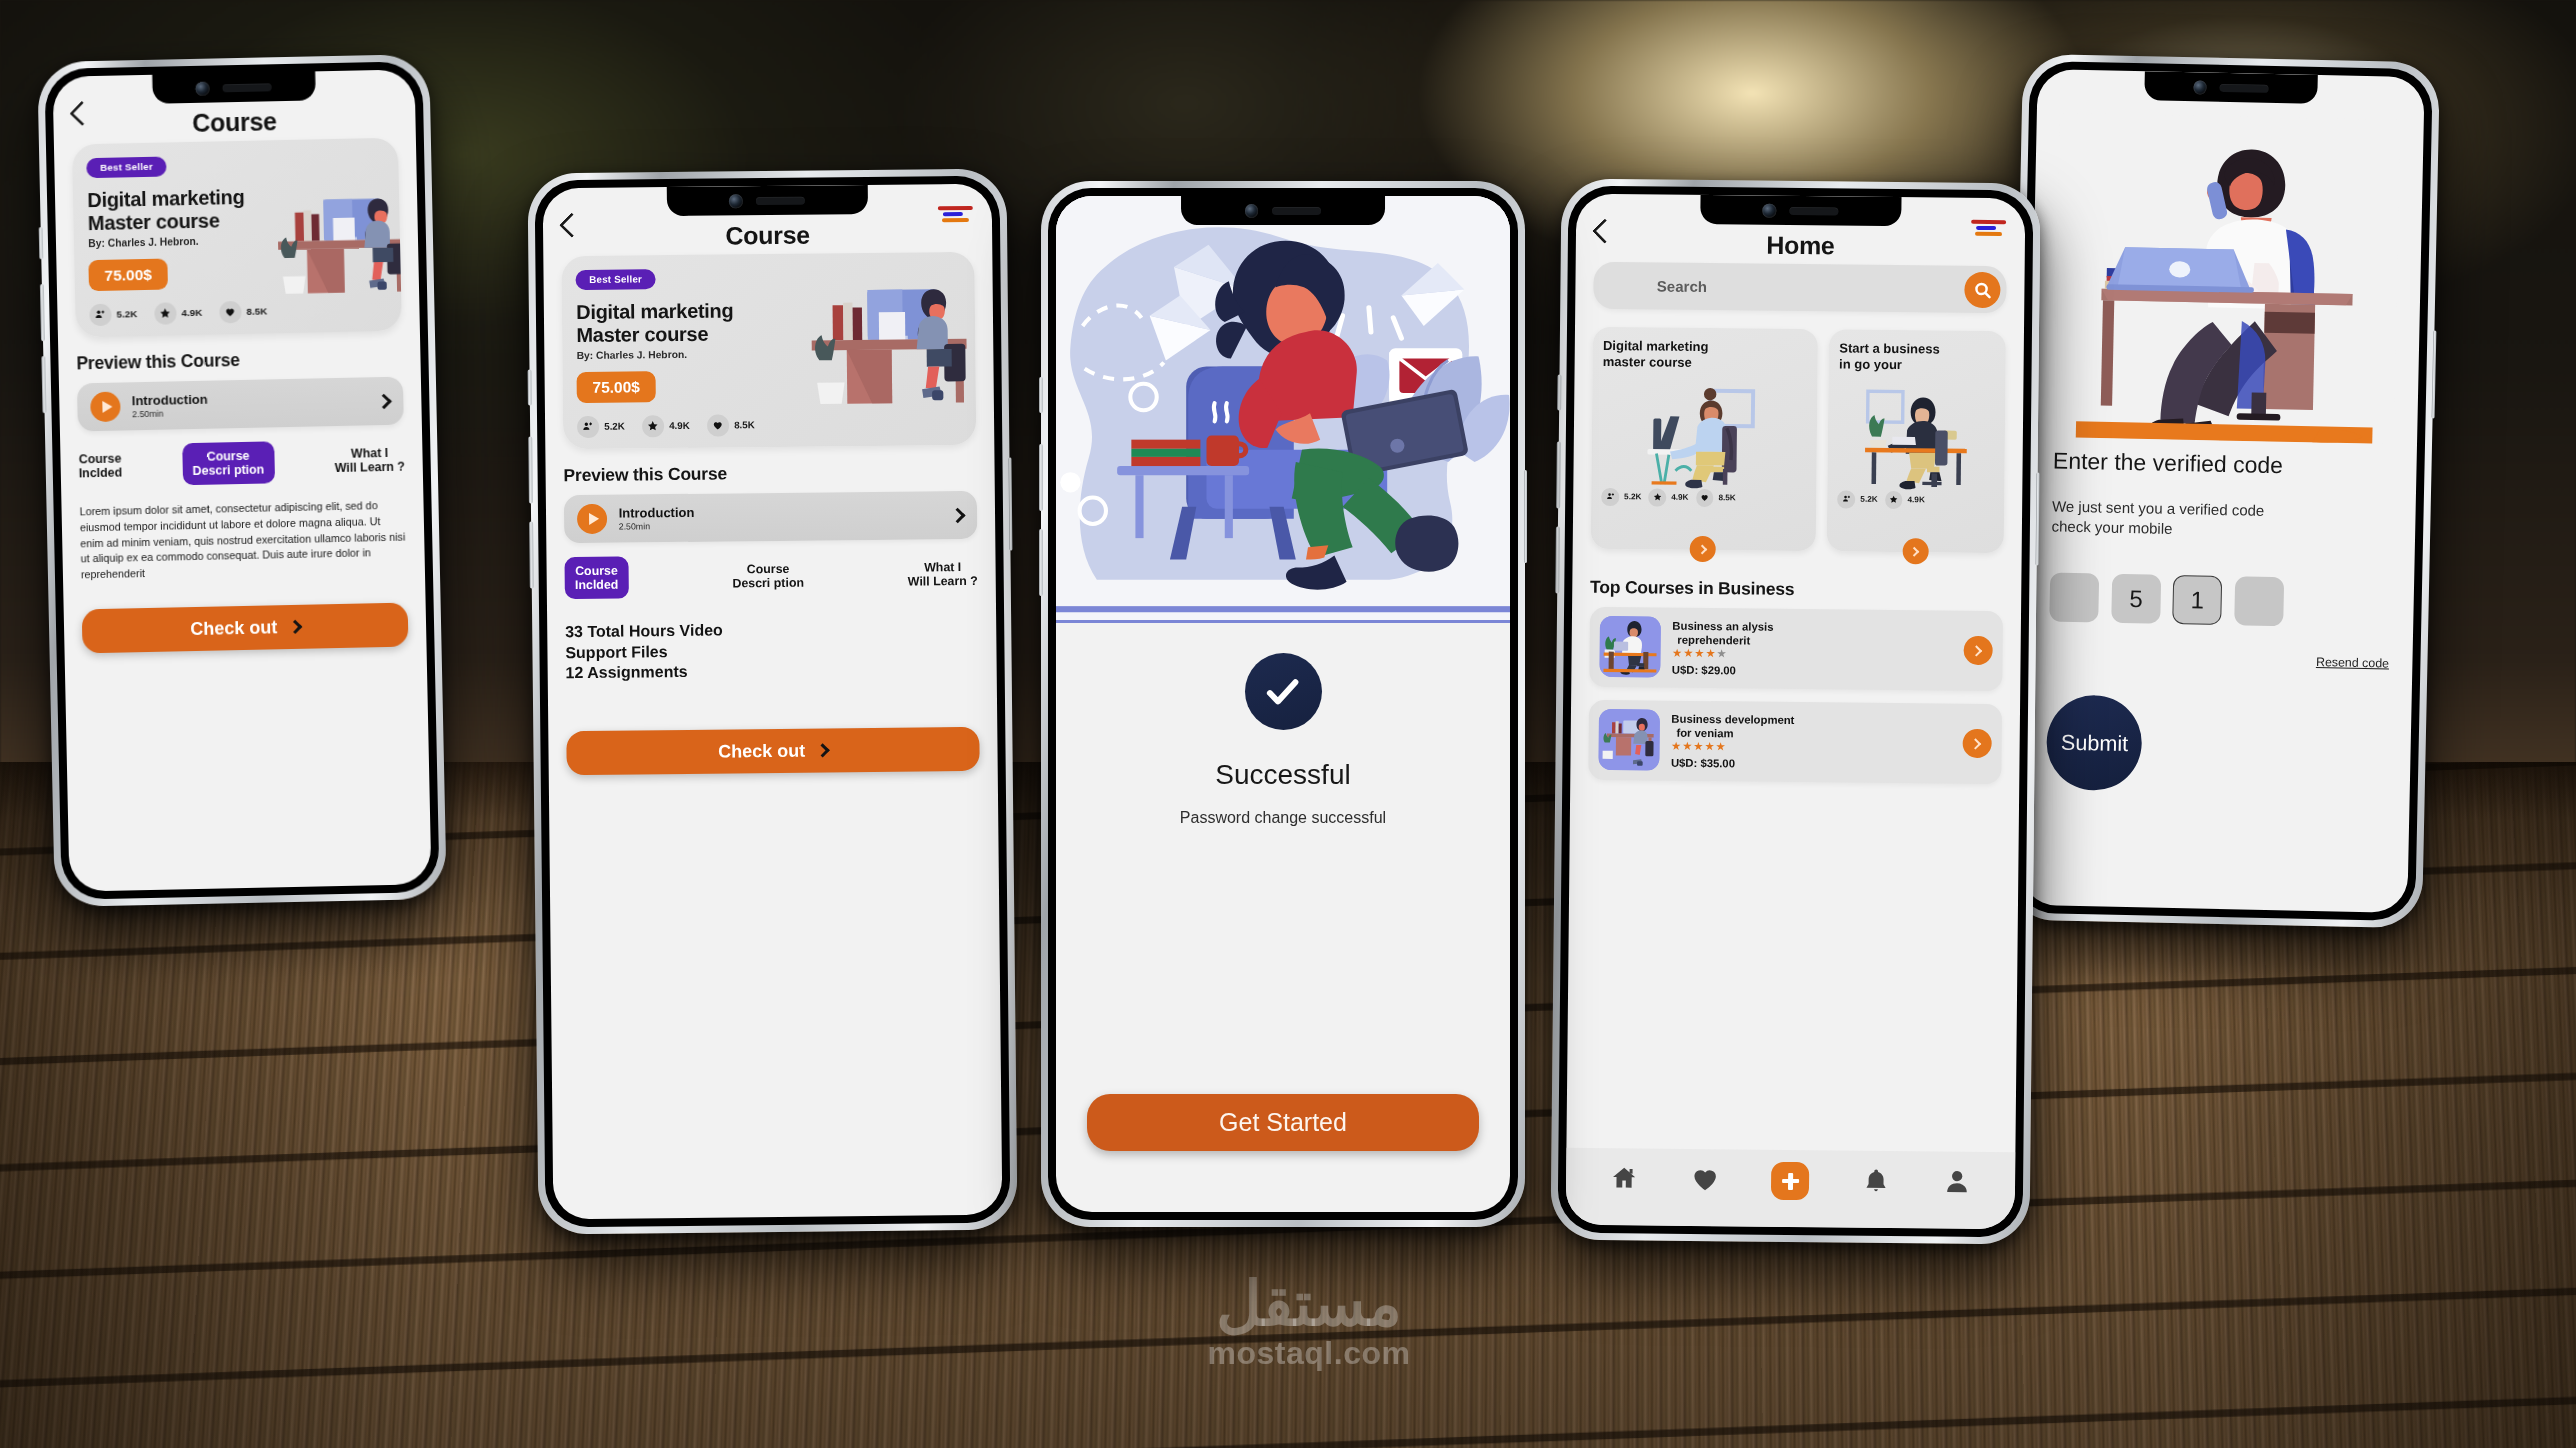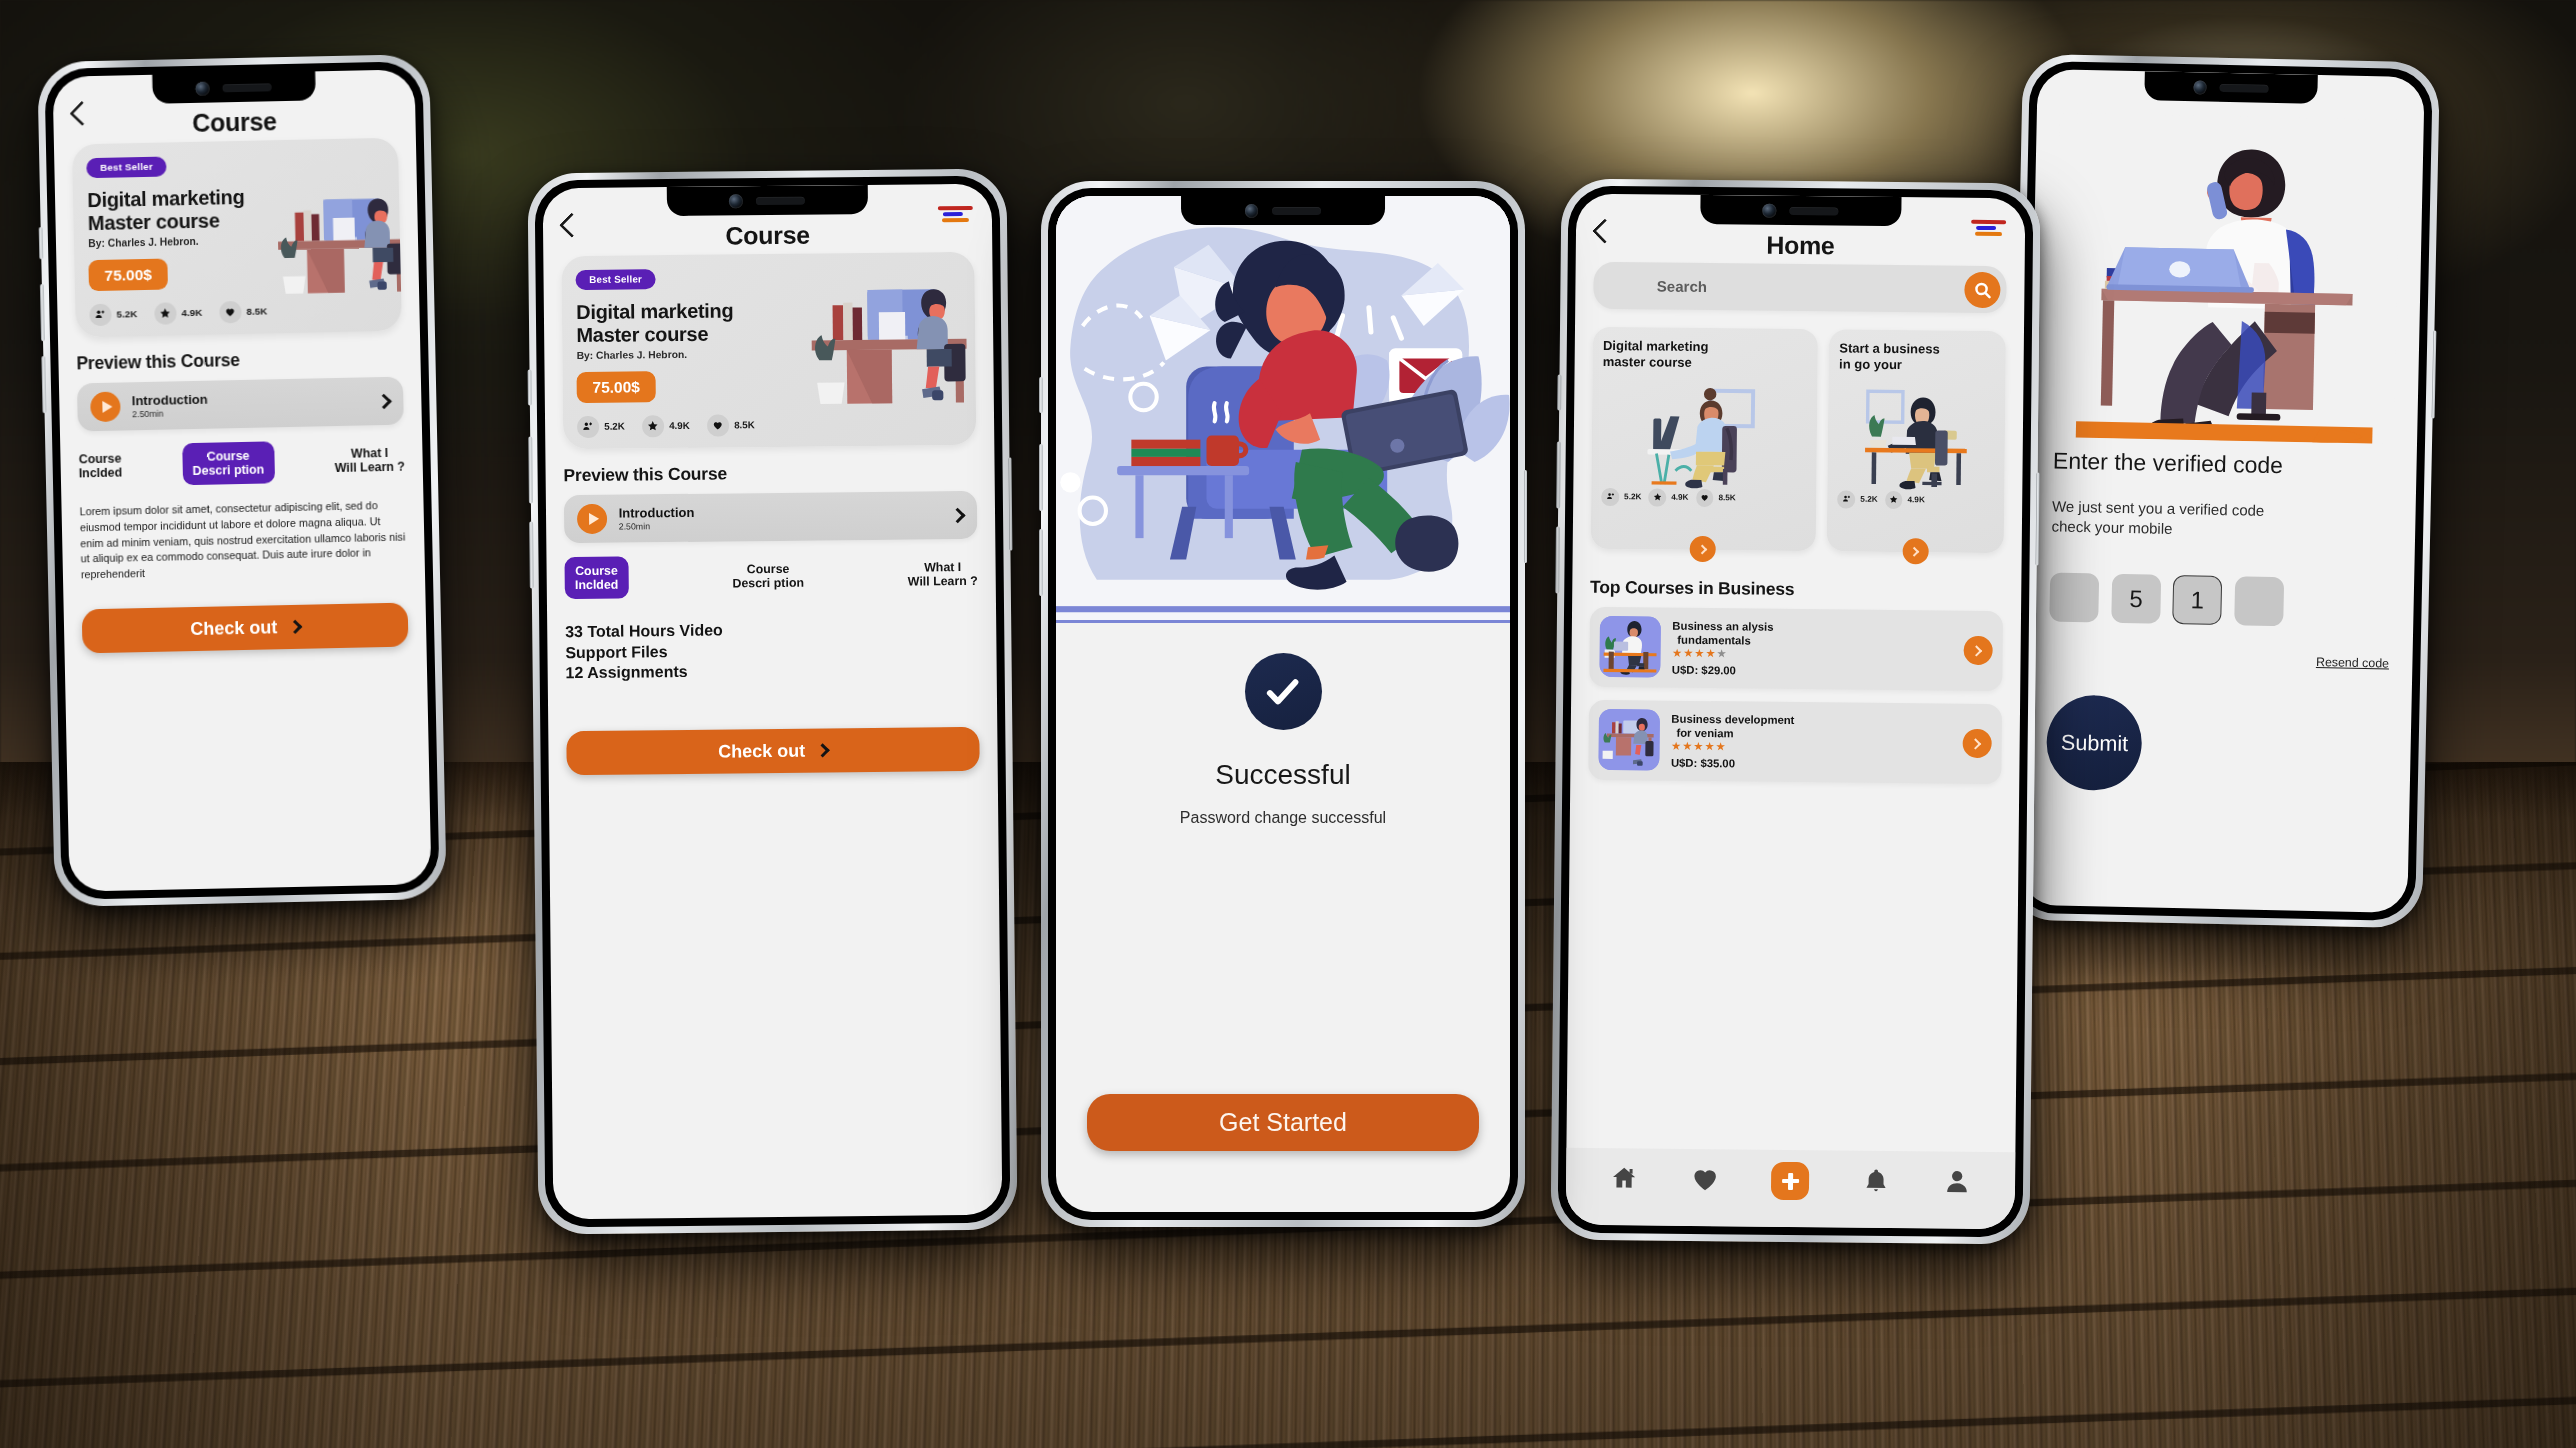--- a/index.html
+++ b/index.html
@@ -271,20 +271,24 @@
 <body>
 
 <div id="scene">
 
   <div class="bg-dark"></div>
   <div class="bg-wood">
     <div class="bg-wood-planks"></div>
     <div class="bg-wood-shade"></div>
   </div>
 
+  <div class="watermark">
+    <div class="wm-ar">مستقل</div>
+    <div class="wm-en">mostaql.com</div>
+  </div>
 
   <div class="phone" style="left:46px; top:58px; width:392px; height:845px; transform:rotate(-1.2deg);">
     <div class="side-btn" style="left:-2.1px; top:165px; height:32px;"></div>
     <div class="side-btn" style="left:-2.1px; top:222px; height:57px;"></div>
     <div class="side-btn" style="left:-2.1px; top:294px; height:57px;"></div>
     <div class="phone-inner">
       <div class="screen">
         <div class="notch">
           <span class="cam"></span>
           <span class="spk"></span>
@@ -792,21 +796,21 @@
                   <path d="M58 96c-4 8-6 12-6 12l14 2 8-14z" fill="#2f3444"></path>
                   <path d="M48 106c-5 1-8 4-6 6 3 4 14 4 18 1l-2-7z" fill="#1f2330"></path>
                   <rect x="74" y="92" width="14" height="6" fill="#2f3444"></rect>
                   <path d="M78 98l-2 9 14 2-3-11z" fill="#1f2330"></path>
                   <rect x="8" y="104" width="104" height="6" fill="#e8791d"></rect>
                 </svg>
               </span>
               <span class="li-body">
                 <span class="li-title" style="display:block">
                   <span>Business an alysis</span><br>
-                  <span style="padding-left:5.2px">fundamentals</span>
+                  <span style="padding-left:5.2px">reprehenderit</span>
                 </span>
                 <span class="li-stars">★★★★<span class="off">★</span></span>
                 <span class="li-price" style="display:block">U$D: $29.00</span>
               </span>
               <span class="li-go">
                   <span class="chev-r"></span>
                 </span>
             </div>
 
             <div class="list-item">

